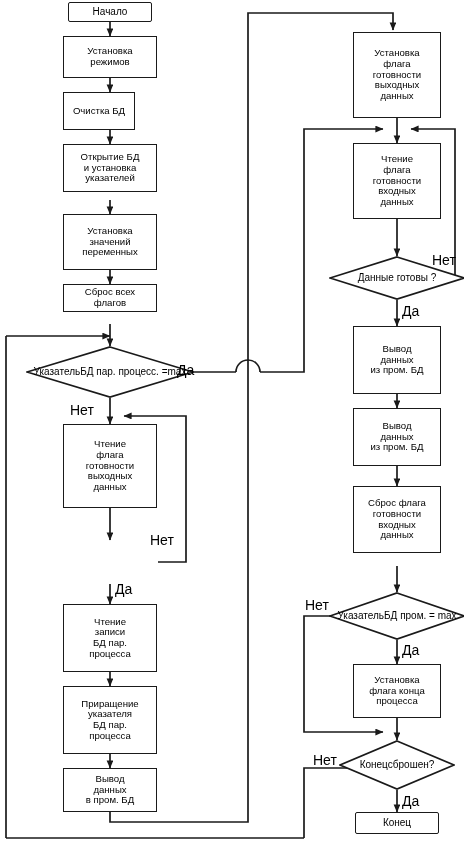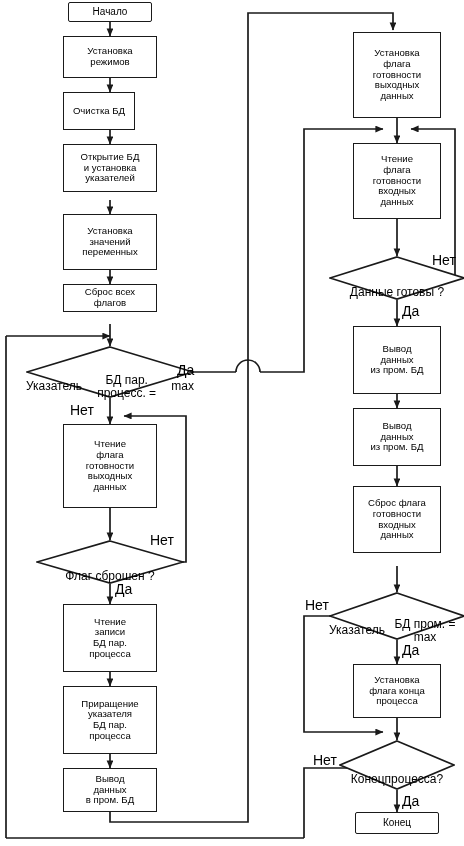--- a/index.html
+++ b/index.html
@@ -6,23 +6,23 @@
   body{width:464px;height:846px;overflow:hidden;
        font-family:"Liberation Sans","DejaVu Sans",sans-serif;}
   #chart{position:relative;width:464px;height:846px;background:#fff;}
   svg#wires{position:absolute;left:0;top:0;width:464px;height:846px;}
   .node{position:absolute;box-sizing:border-box;display:flex;
         align-items:center;justify-content:center;text-align:center;
         color:#000;background:#fff;line-height:1.12;}
   .proc{border:1.6px solid #1a1a1a;font-size:9.6px;}
   .term{border:1.6px solid #1a1a1a;border-radius:2px;font-size:10px;}
   .dia-wrap{position:absolute;}
-  .dia-wrap .lbl{position:absolute;left:0;top:15px;width:100%;height:100%;
+  .dia-wrap .lbl{position:absolute;left:0;top:0;width:100%;height:100%;
         display:flex;align-items:center;justify-content:center;
-        text-align:center;font-size:12px;color:#000;line-height:1.12;
+        text-align:center;font-size:10px;color:#000;line-height:1.12;
         pointer-events:none;}
   .edge-label{position:absolute;font-size:14px;color:#000;
         white-space:nowrap;}
   .node span{display:block;}
 </style>
 </head>
 <body>
 
 <div id="chart">
 
@@ -131,26 +131,20 @@
   <div class="node proc" style="left:63px;top:424px;width:94px;height:84px;">
     <span>
         <span>Чтение</span>
         <span>флага</span>
         <span>готовности</span>
         <span>выходных</span>
         <span>данных</span>
       </span>
   </div>
 
-  <div class="dia-wrap" style="left:36px;top:540px;width:148px;height:44px;">
-    <svg width="148" height="44" viewBox="0 0 148 44">
-      <polygon points="74,1 147,22 74,43 1,22" fill="#fff" stroke="#1a1a1a" stroke-width="1.7"></polygon>
-    </svg>
-    <div class="lbl">Флаг сброшен ?</div>
-  </div>
 
   <div class="node proc" style="left:63px;top:604px;width:94px;height:68px;">
     <span>
         <span>Чтение</span>
         <span>записи</span>
         <span>БД пар.</span>
         <span>процесса</span>
       </span>
   </div>
 
@@ -240,21 +234,21 @@
         <span>процесса</span>
       </span>
   </div>
 
   <div class="dia-wrap" style="left:339px;top:740px;width:116px;height:50px;">
     <svg width="116" height="50" viewBox="0 0 116 50">
       <polygon points="58,1 115,25 58,49 1,25" fill="#fff" stroke="#1a1a1a" stroke-width="1.7"></polygon>
     </svg>
     <div class="lbl">
         <span>Конец</span>
-        <span>процесса?</span>
+        <span>сброшен?</span>
       </div>
   </div>
 
   <div class="node term" style="left:355px;top:812px;width:84px;height:22px;">
     <span>Конец</span>
   </div>
 
   <div class="edge-label" style="left:177px;top:362px;">Да</div>
   <div class="edge-label" style="left:70px;top:402px;">Нет</div>
   <div class="edge-label" style="left:150px;top:532px;">Нет</div>

